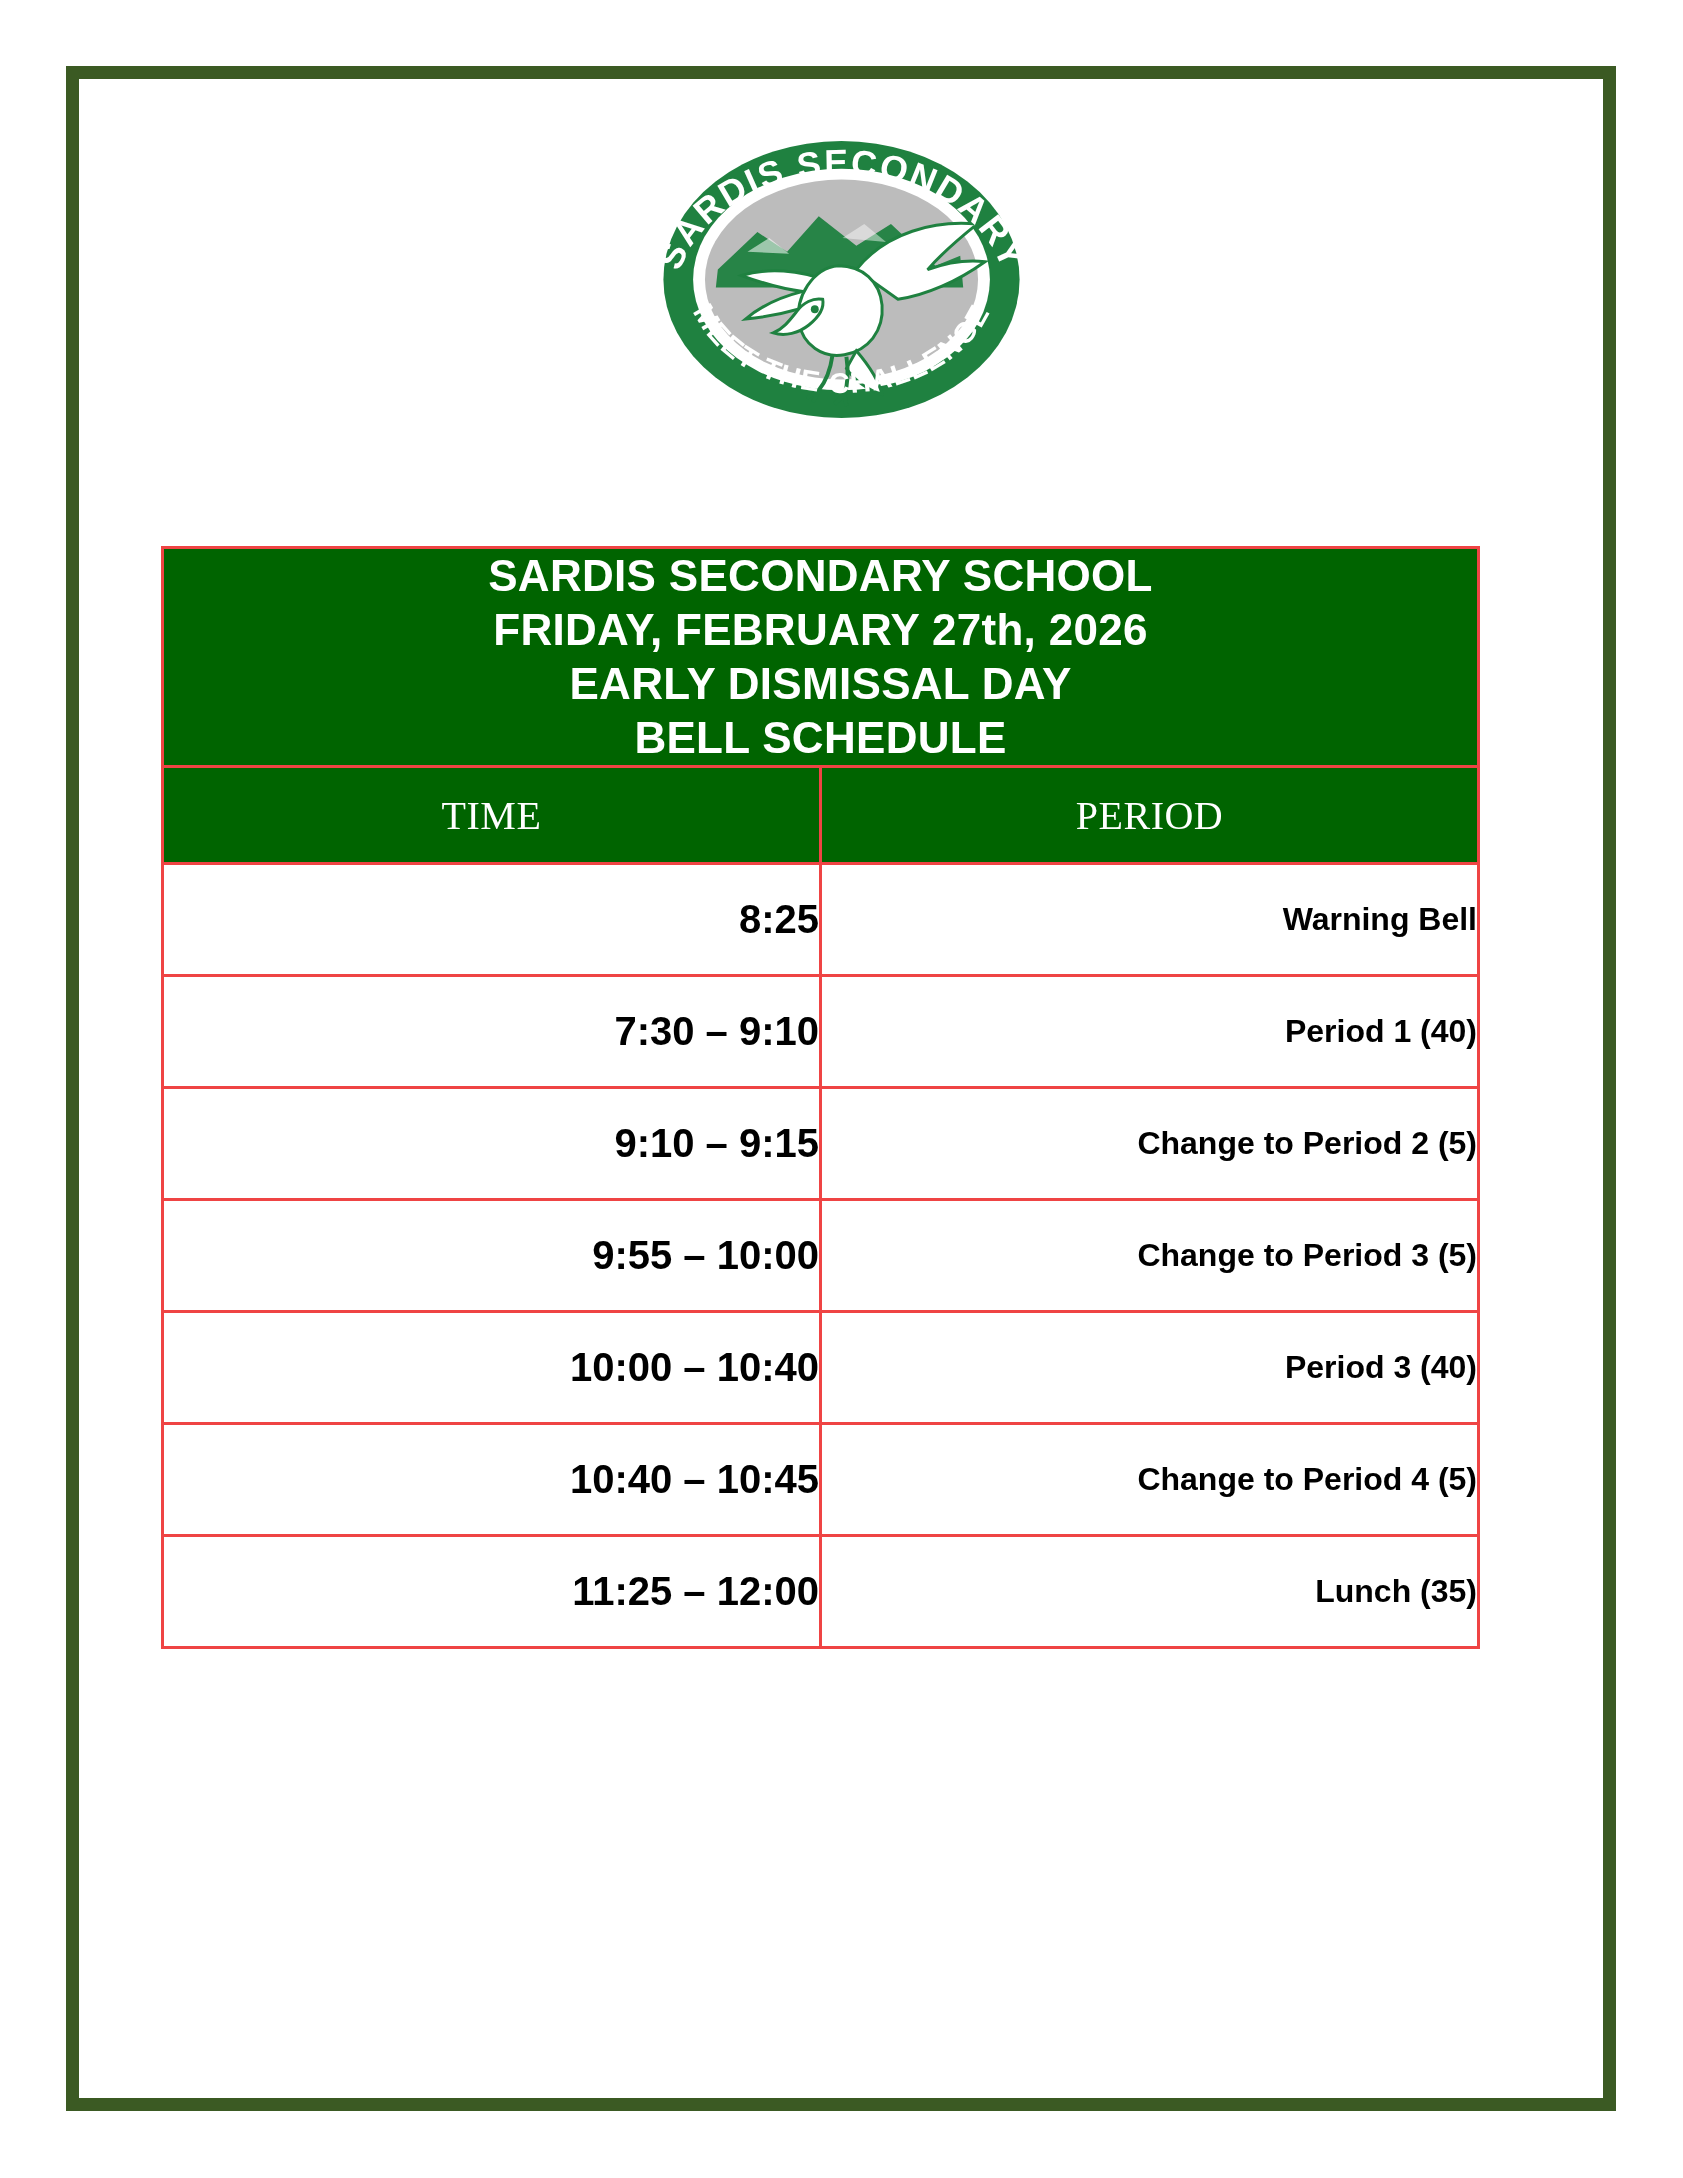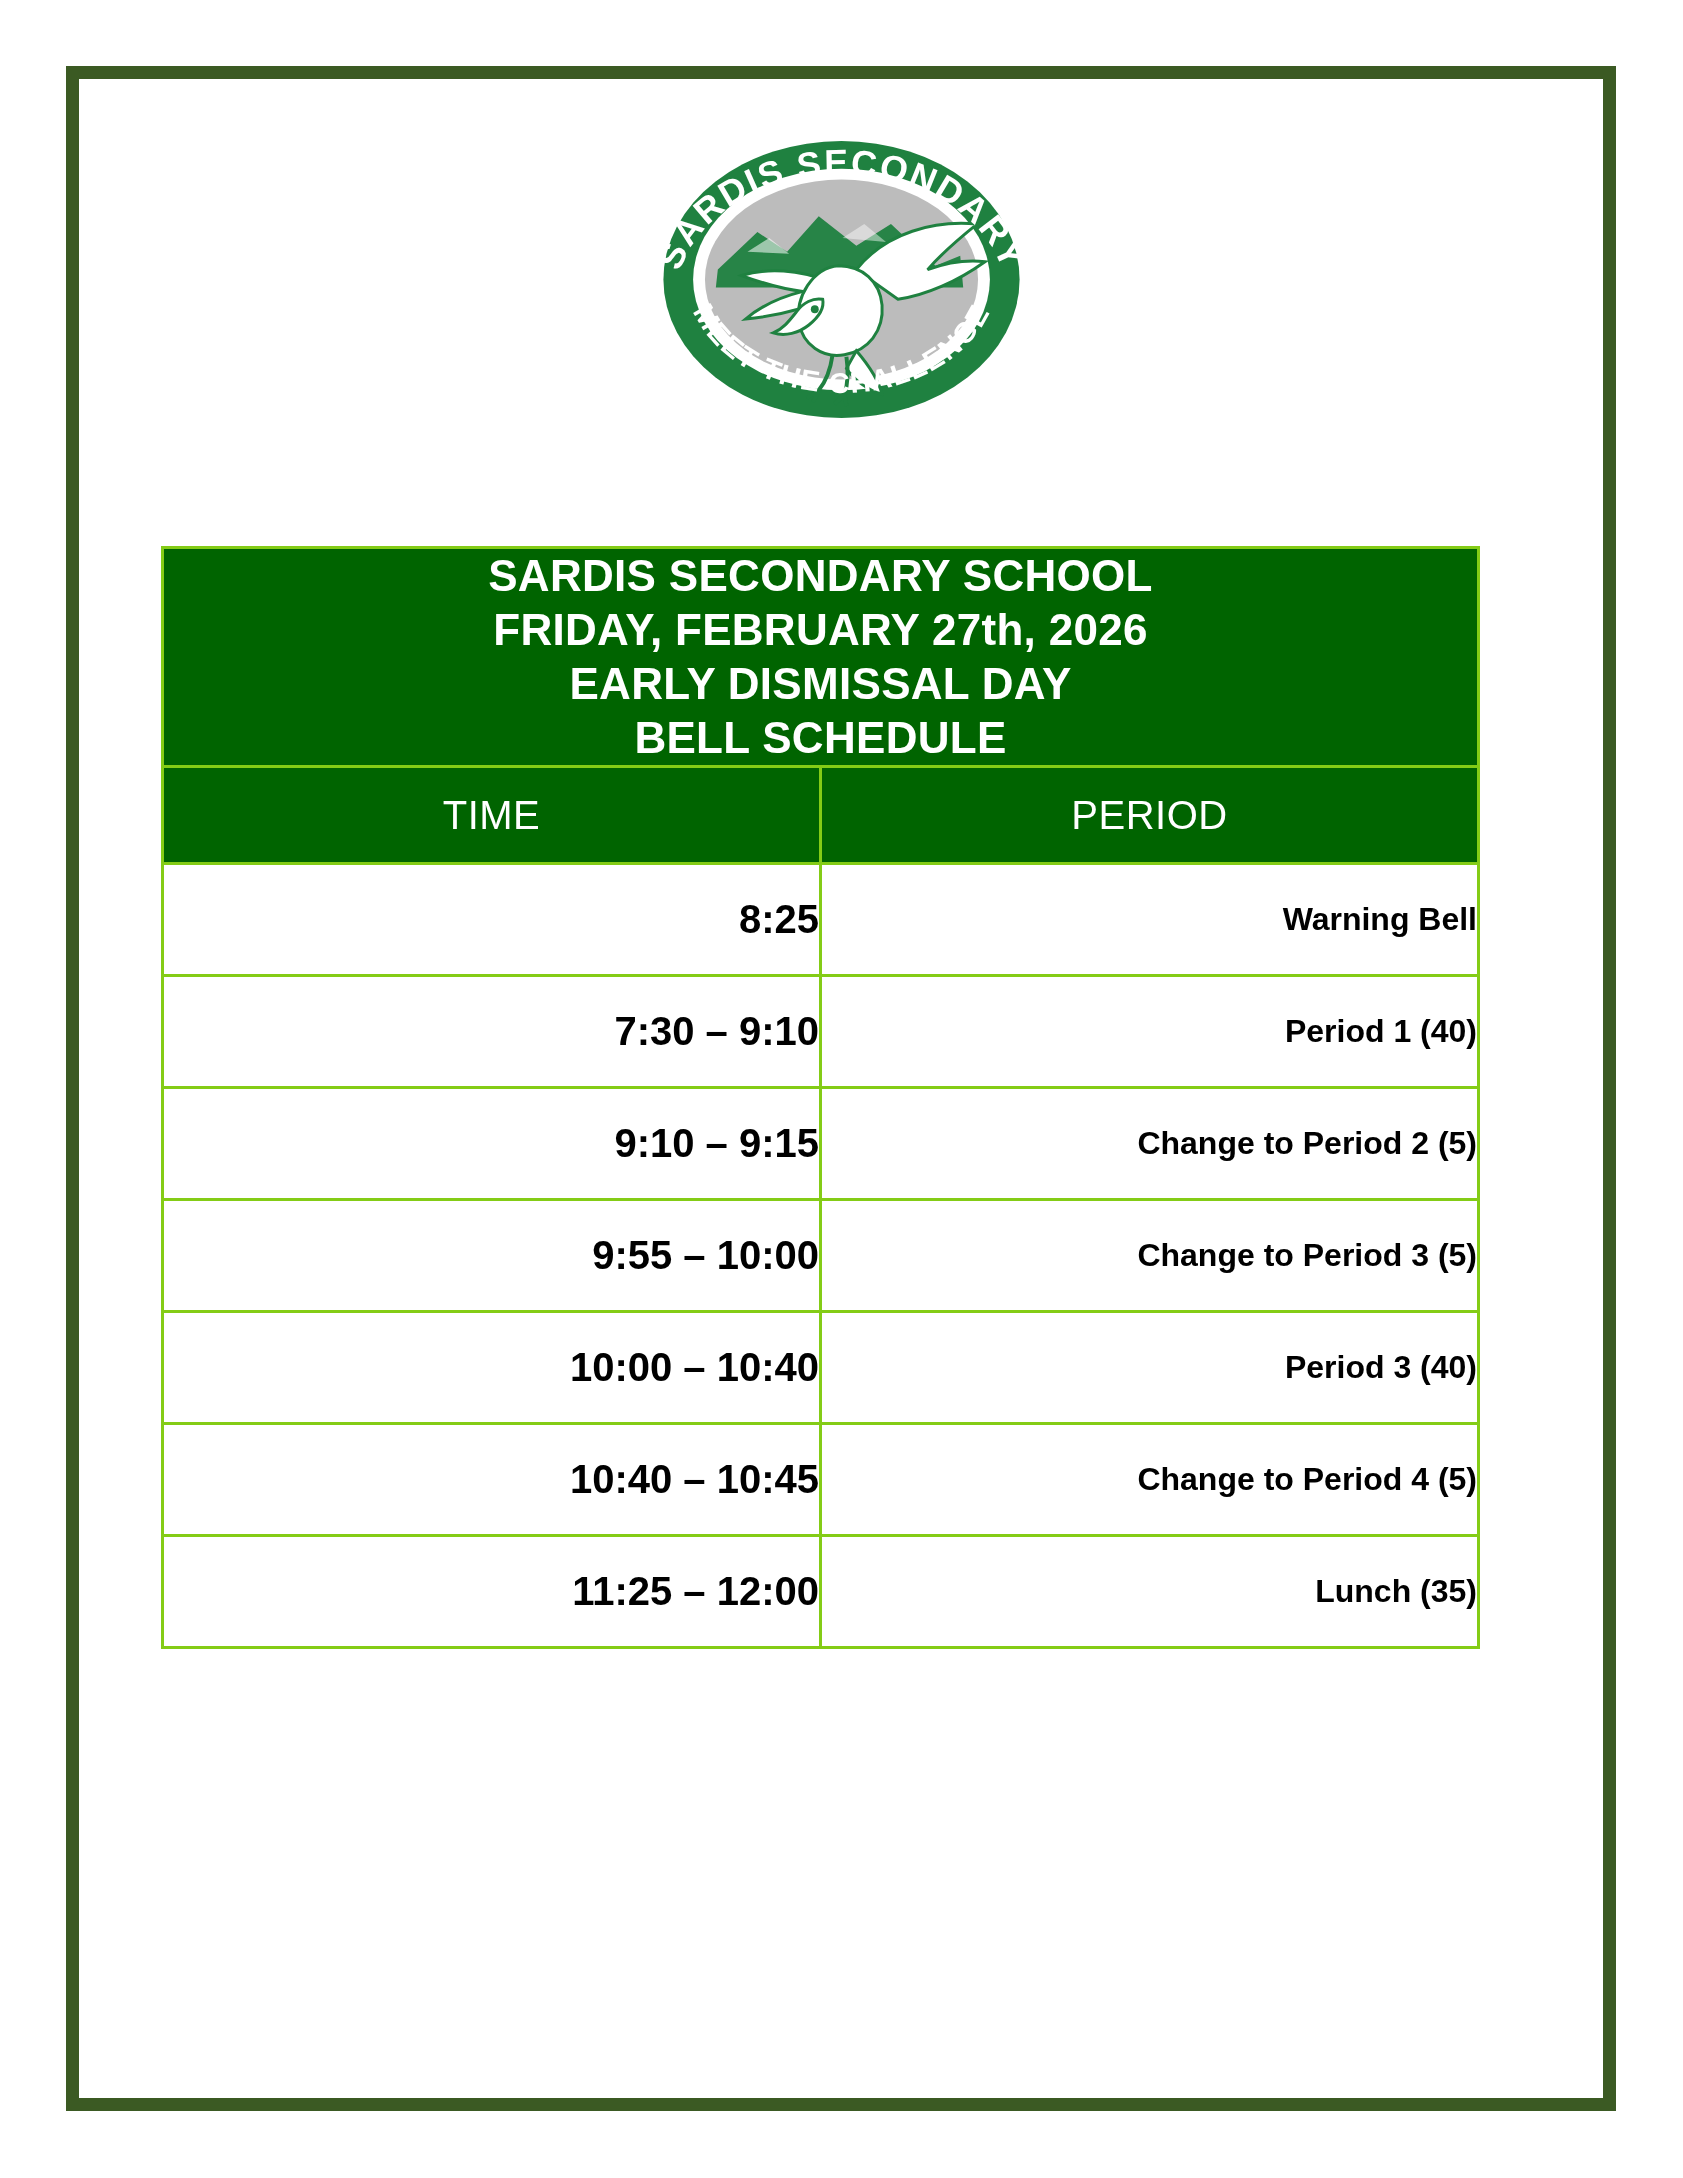--- a/index.html
+++ b/index.html
@@ -51,21 +51,21 @@
   
   #schedule-table {
     position: absolute;
     left: 161px;
     top: 546px;
     width: 1319px;
     border-collapse: collapse;
     table-layout: fixed;
   }
   #schedule-table td, #schedule-table th {
-    border: 3px solid #84cc16;
+    border: 3px solid #ef4444;
     padding: 0;
     margin: 0;
   }
 
   .title-cell {
     background: #006400;
     color: #ffffff;
     text-align: center;
     padding: 20px 10px 22px 10px;
   }
@@ -79,20 +79,21 @@
 
   .col-head {
     background: #006400;
     color: #ffffff;
     text-align: center;
     font-size: 40px;
     font-weight: normal;
     height: 94px;
     vertical-align: middle;
     letter-spacing: 0.5px;
+    font-family: Liberation Serif, serif;
   }
 
   .time-col { width: 327px; }
 
   .cell {
     text-align: right;
     vertical-align: middle;
     height: 109px;
     font-size: 40px;
     font-weight: bold;

